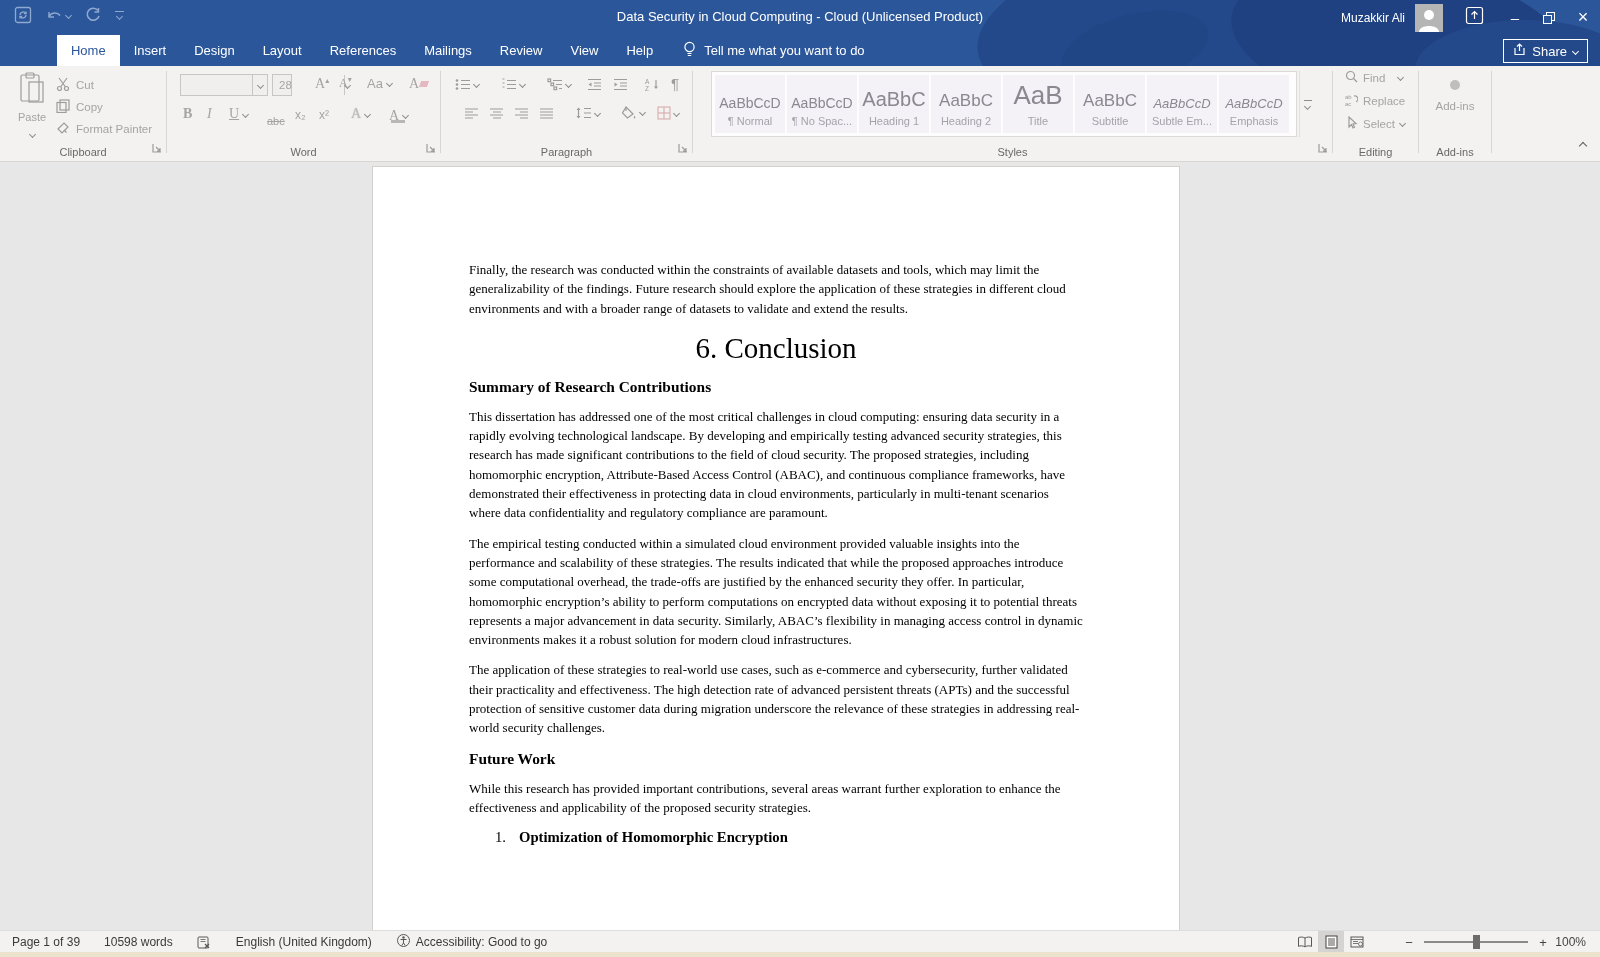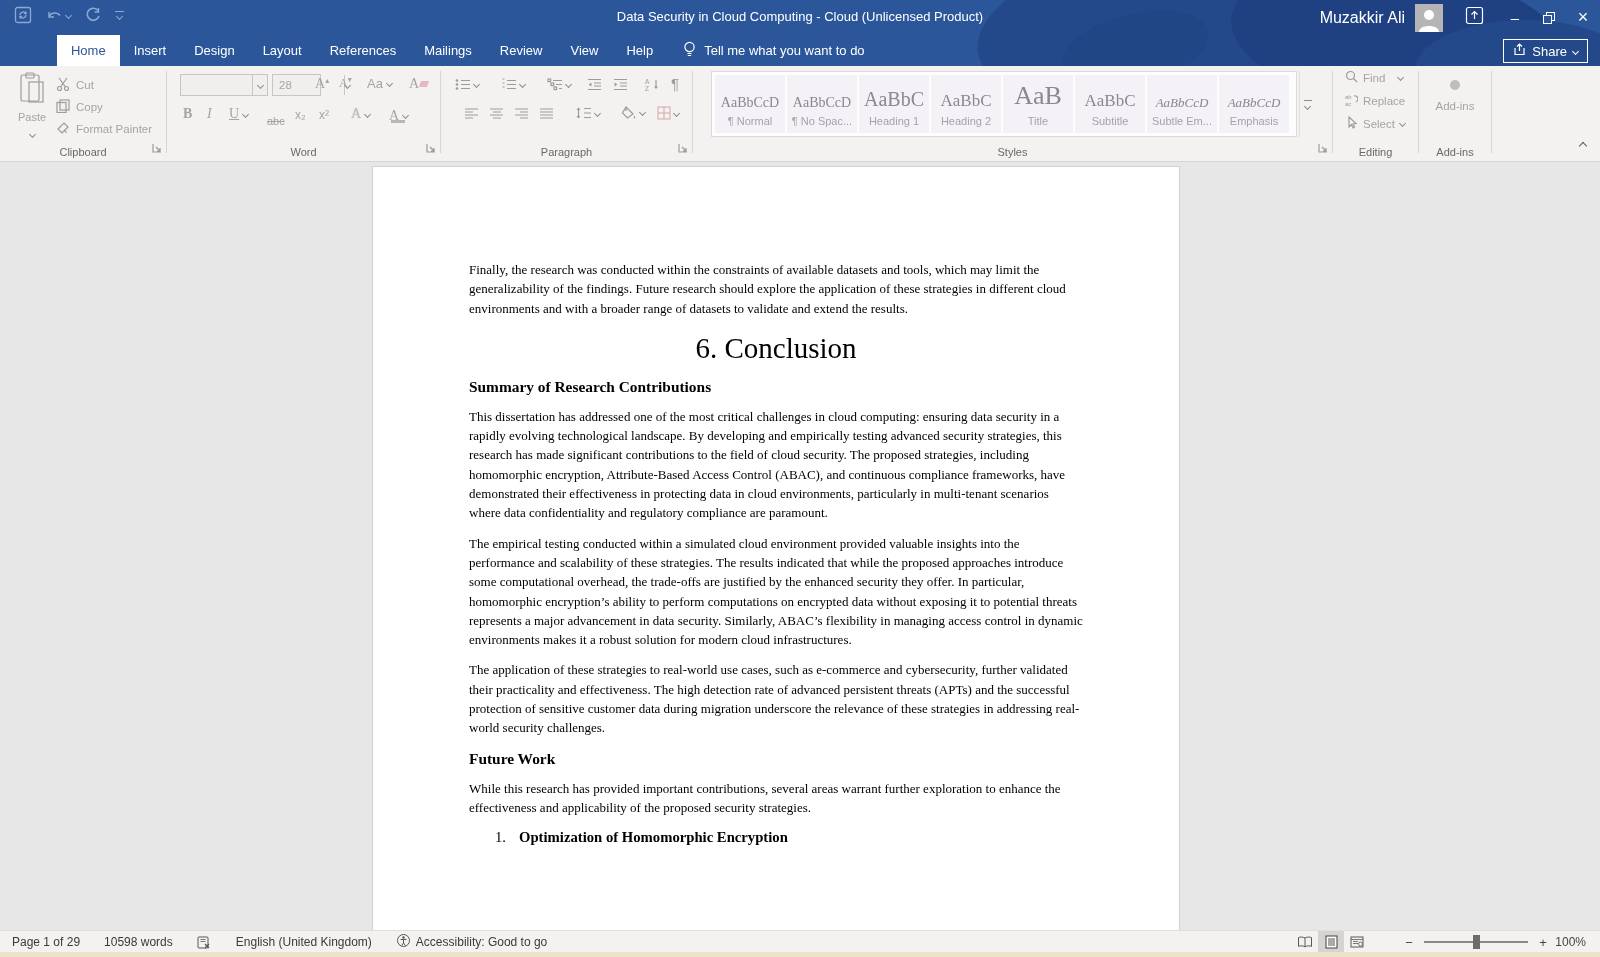--- a/index.html
+++ b/index.html
@@ -12,21 +12,21 @@
   .blob1 { left:975px; top:-60px; width:380px; height:160px; background:#24498a; transform:rotate(-10deg); }
   .blob2 { left:1230px; top:-35px; width:340px; height:150px; background:#1f4182; transform:rotate(8deg); }
   .blob3 { left:1415px; top:20px; width:220px; height:100px; background:#24498a; }
   .blob4 { left:1060px; top:14px; width:150px; height:70px; background:#204686; transform:rotate(-14deg); }
 
   .titlebar { position:absolute; left:0; top:0; width:1600px; height:35px; }
   .qat { position:absolute; left:14px; top:6px; display:flex; align-items:center; gap:14px; }
   .qat svg { display:block; }
   .title-text { position:absolute; left:0; right:0; top:9px; text-align:center; color:#ffffff; font-size:13px; }
   .tb-right { position:absolute; right:0; top:0; height:35px; display:flex; align-items:center; }
-  .user-name { color:#ffffff; font-size:16px; margin-right:10px; }
+  .user-name { color:#ffffff; font-size:12px; margin-right:10px; }
   .avatar { width:28px; height:28px; background:#b5b5b5; display:flex; align-items:flex-end; justify-content:center; overflow:hidden; margin-right:22px; }
   .winbtn { width:34px; height:35px; display:flex; align-items:center; justify-content:center; color:#ffffff; font-size:15px; }
   .ribbon-display { margin-right:14px; }
 
   .tabrow { position:absolute; left:0; top:35px; width:1600px; height:31px; display:flex; align-items:stretch; }
   .tab { color:#ffffff; font-size:13px; padding:0 14px; display:flex; align-items:center; }
   .tab.file { padding:0 18px;margin-top:40px; }
   .tab.active { background:#ffffff; color:#2b579a; }
   .tellme { display:flex; align-items:center; gap:8px; color:#ffffff; font-size:13px; padding-left:16px; }
   .share-btn { position:absolute; right:12px; top:4px; height:24px; border:1px solid #ffffff; display:flex; align-items:center; gap:6px; padding:0 9px; color:#ffffff; font-size:13px; }
@@ -54,21 +54,21 @@
   .fglyph { font-size:14px; font-family:"Liberation Serif", serif; }
   .tinytri { font-size:8px; position:relative; top:-4px; color:#a6a4a2; }
   .underL { text-decoration:underline; }
   .strikeL { text-decoration:line-through; font-size:11px; }
   .colorbar { position:absolute; left:2px; bottom:1px; width:14px; height:3px; background:#b9b7b5; }
 
   .p-ico { position:absolute; display:flex; align-items:center; gap:3px; }
 
   .styles-frame { position:absolute; left:18px; top:5px; width:586px; height:66px; background:#fdfdfd; border:1px solid #dcdad8; display:flex; align-items:center; padding:3px; gap:2px; }
   .style-item { width:70px; height:58px; background:#f4f2f6; text-align:center; overflow:hidden; flex:none; }
-  .style-item .sample { height:36px; display:flex; align-items:flex-end; justify-content:center; font-family:Liberation Serif, serif; color:#8a8890; white-space:nowrap; }
+  .style-item .sample { height:36px; display:flex; align-items:flex-end; justify-content:center; font-family:Liberation Sans, sans-serif; color:#8a8890; white-space:nowrap; }
   .style-item .sname { font-size:11px; color:#a5a2aa; margin-top:4px; white-space:nowrap; }
   .s-n  { font-size:14px; }
   .s-h1 { font-size:20px; }
   .s-h2 { font-size:17px; }
   .s-ti { font-size:26px; color:#77757d; }
   .s-su { font-size:17px; color:#a09ea6; }
   .s-se { font-size:13px; font-style:italic; }
   .s-em { font-size:13px; font-style:italic; }
   .styles-more { position:absolute; left:606px; top:5px; width:16px; height:66px; border-left:1px solid #e2e0de; display:flex; flex-direction:column; align-items:center; justify-content:center; gap:3px; }
   .more-bar { width:8px; height:1px; background:#8f8d8b; }
@@ -243,21 +243,21 @@
   </div>
   <div class="gsep" style="left:166px;"></div>
 
   <div class="rgroup" style="left:167px;width:273px;">
     <div class="combo" style="left:13px;top:8px;width:88px;">
       <span class="val"></span>
       <span class="arrow">
           <span class="chev"></span>
         </span>
     </div>
-    <div class="combo" style="left:105px;top:8px;width:49px;gap:48px;">
+    <div class="combo" style="left:105px;top:8px;width:20px;gap:48px;">
       <span class="val">28</span>
       <span class="arrow">
           <span class="chev"></span>
         </span>
     </div>
     <span class="fbtn" style="left:148px;top:10px;">
         <span class="fglyph">A</span>
         <span class="tinytri">▴</span>
       </span>
     <span class="fbtn" style="left:172px;top:10px;">
@@ -506,21 +506,21 @@
     <p class="body">While this research has provided important contributions, several areas warrant further exploration to enhance the effectiveness and applicability of the proposed security strategies.</p>
     <div class="listitem">
       <span class="listnum">1.</span>
       <p class="listhead">Optimization of Homomorphic Encryption</p>
     </div>
   </div>
 </div>
 
 <div class="statusbar">
   <div class="sb-left">
-    <span class="sb-item">Page 1 of 29</span>
+    <span class="sb-item">Page 1 of 39</span>
     <span class="sb-item">10598 words</span>
     <span class="sb-item">
         <svg width="15" height="13" viewBox="0 0 15 13">
           <rect x="1" y="1" width="10" height="11" rx="1" stroke="#5a5856" fill="none"></rect>
           <path d="M3.5 3.5 h5 M3.5 5.5 h5" stroke="#5a5856" stroke-width="0.8"></path>
           <path d="M8 8 l4 4 M12 8 l-4 4" stroke="#5a5856" stroke-width="1.2"></path>
         </svg>
       </span>
     <span class="sb-item">English (United Kingdom)</span>
     <span class="sb-item">

